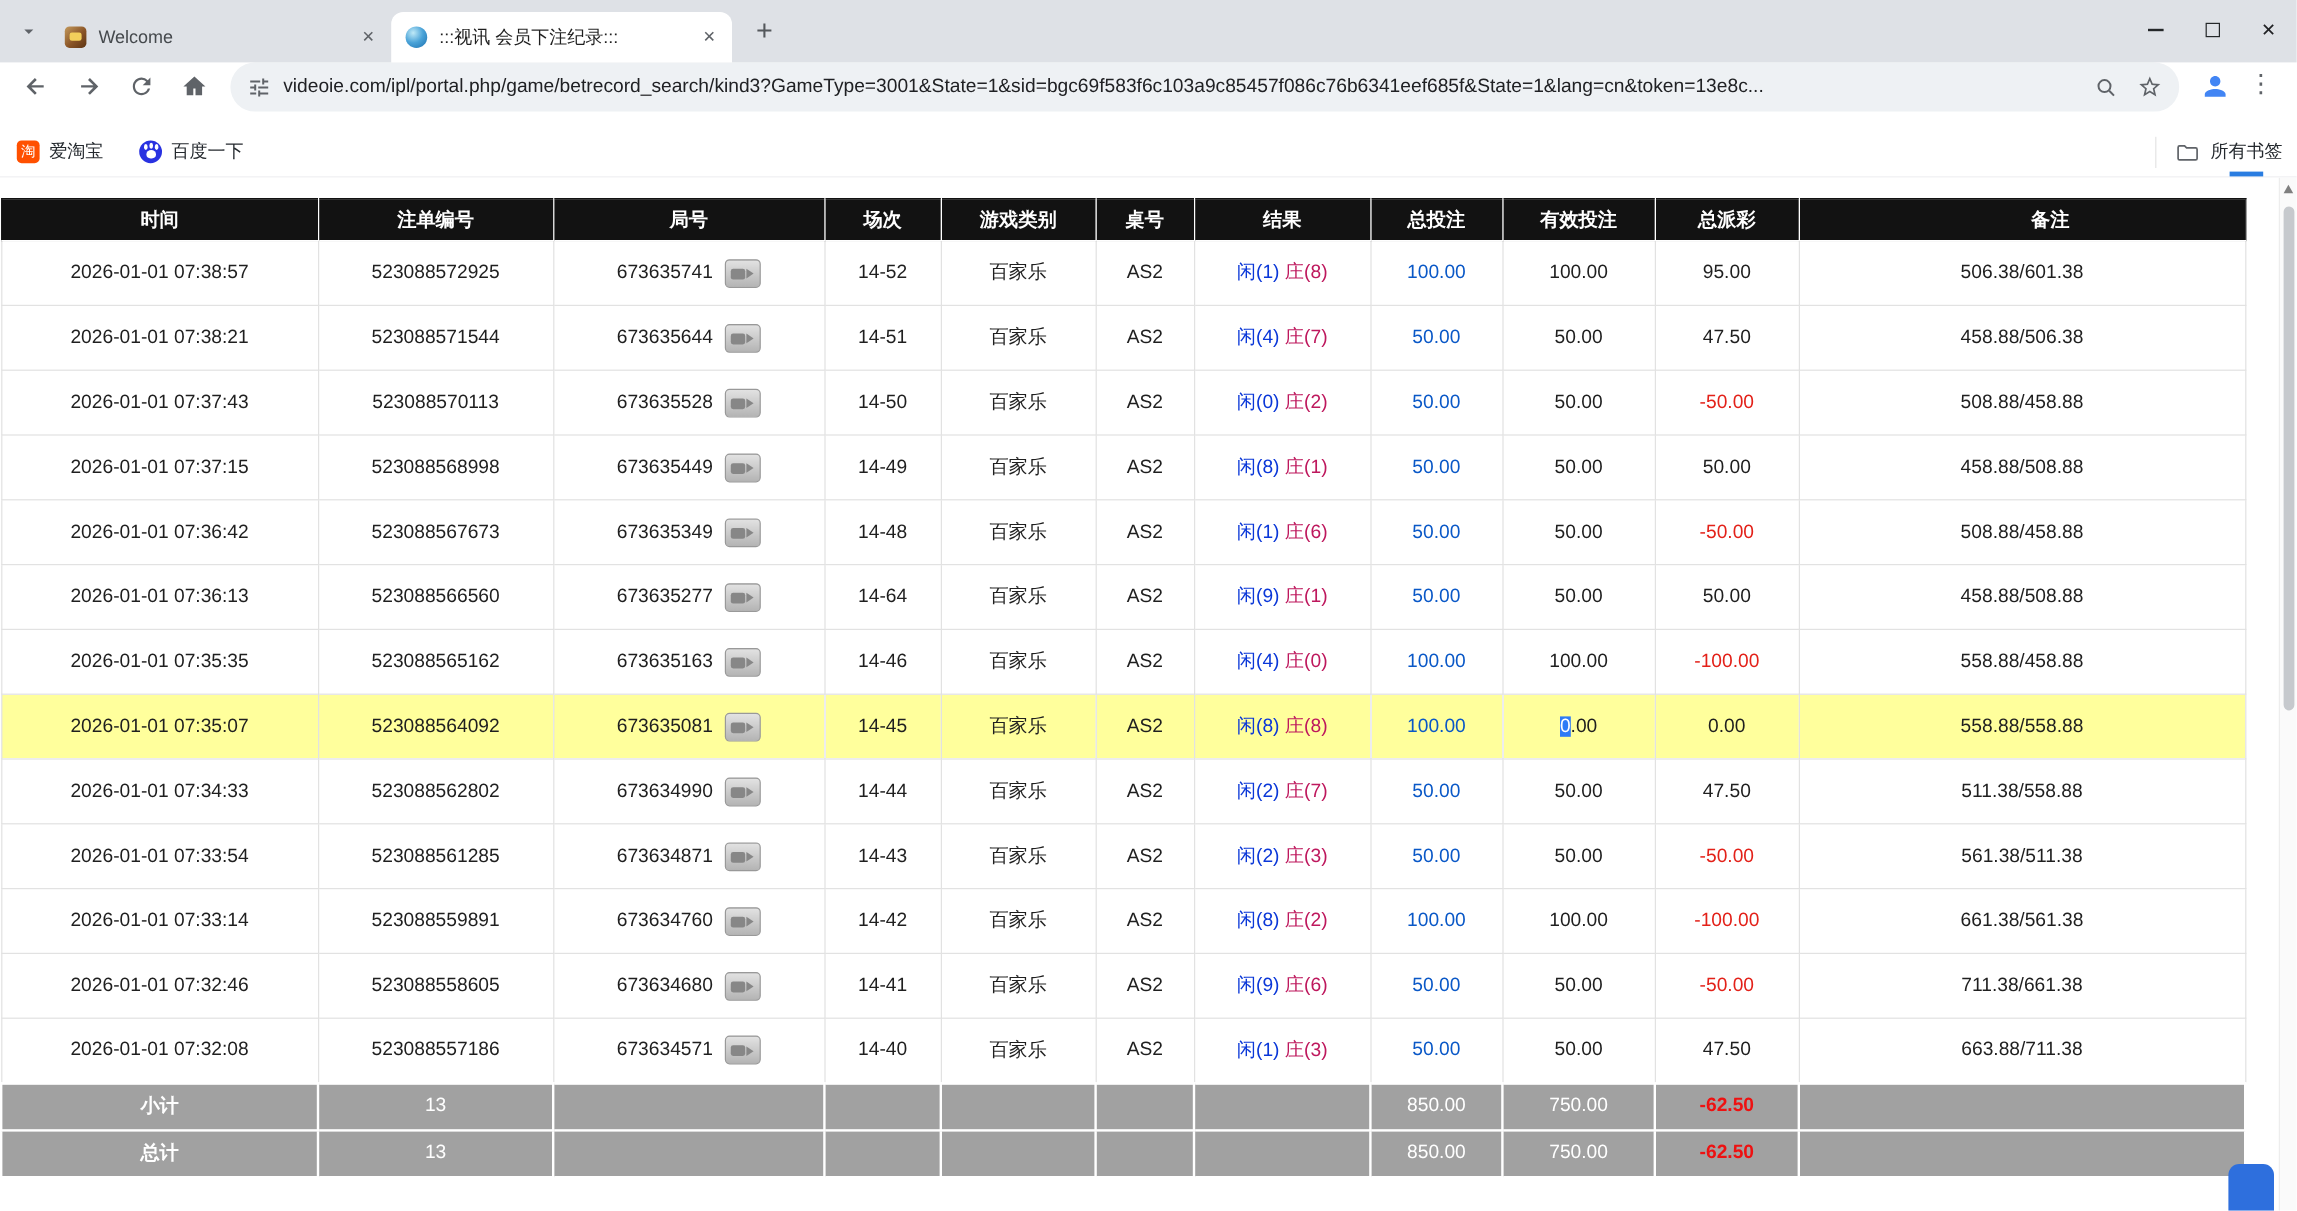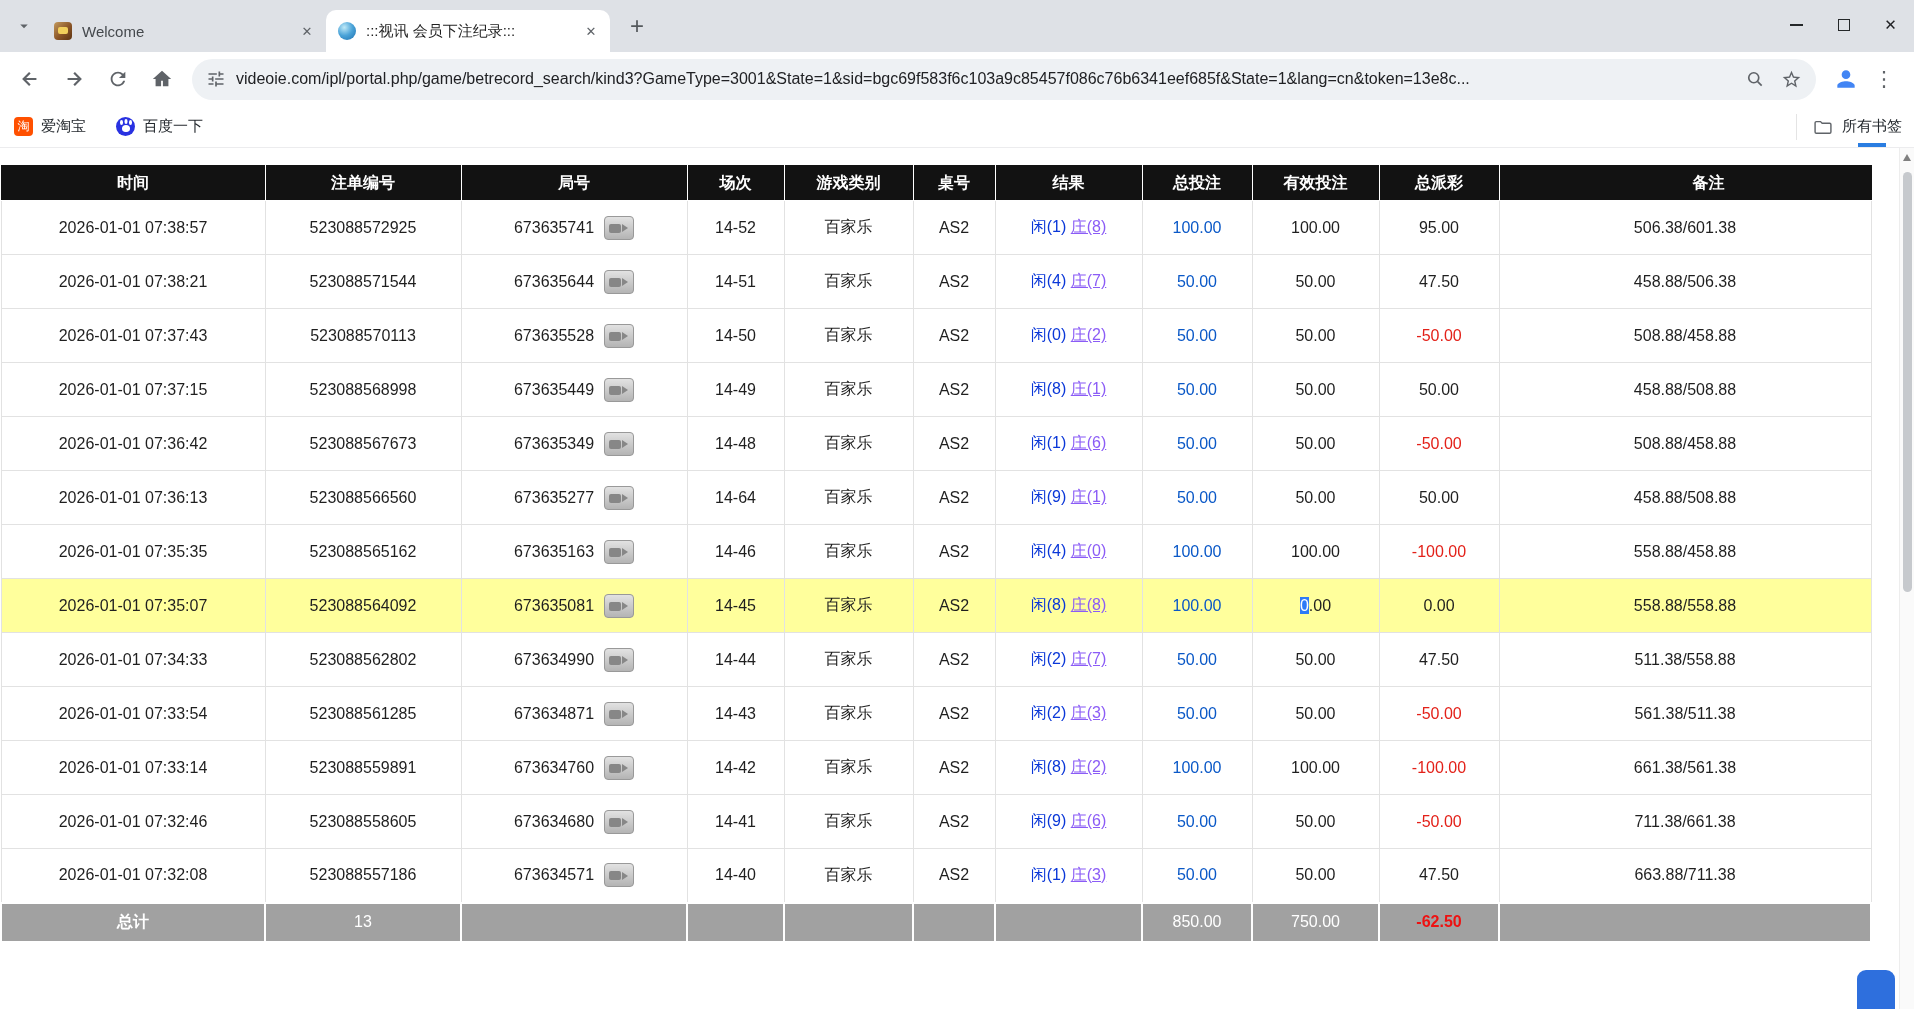--- a/index.html
+++ b/index.html
@@ -18,21 +18,21 @@
   .fav-video { border-radius:50%; background:radial-gradient(circle at 35% 30%, #bfe9f7 0%, #4aa3d8 48%, #1b6fae 100%); }
   .tab-title { white-space:nowrap; overflow:hidden; text-overflow:ellipsis; flex:1; }
   .tab-close { width:22px; height:22px; border-radius:50%; display:flex; align-items:center; justify-content:center; font-size:13px; color:#5f6368; margin-left:8px; flex:0 0 auto; cursor:pointer; }
   .new-tab-btn { align-self:center; width:34px; height:34px; border:none; background:transparent; font-size:24px; color:#54585c; margin-left:10px; border-radius:50%; line-height:30px; cursor:pointer; }
   .win-controls { position:absolute; right:0; top:0; height:50px; display:flex; }
   .win-btn { width:47px; height:100%; display:flex; align-items:center; justify-content:center; color:#202124; font-size:15px; cursor:pointer; }
   .min-glyph { width:13px; height:0; border-top:2px solid #242729; display:block; }
   .max-glyph { width:12px; height:12px; border:1.6px solid #242729; display:block; }
 
   
-  .toolbar { height:54px; background:#fff; display:flex; align-items:center; padding:0 12px 0 8px; flex:0 0 auto; }
+  .toolbar { height:54px; background:#fff; display:flex; align-items:flex-start; padding:0 12px 0 8px; flex:0 0 auto; }
   .nav-btn { width:40px; height:40px; border-radius:50%; display:flex; align-items:center; justify-content:center; border:none; background:transparent; margin:0 2px; cursor:pointer; }
   .nav-btn svg { width:22px; height:22px; }
   .omnibox { flex:1; height:41px; background:#eef1f4; border-radius:21px; display:flex; align-items:center; padding:0 14px; margin:0 10px 0 8px; min-width:0; cursor:text; }
   .url-text { flex:1; font-size:16px; color:#202124; white-space:nowrap; overflow:hidden; margin-left:10px; }
   .omni-right { display:flex; align-items:center; gap:16px; margin-left:12px; }
   .icon-btn { border:none; background:transparent; display:flex; align-items:center; justify-content:center; cursor:pointer; }
   .menu-btn { width:36px; height:36px; font-size:21px; color:#5f6368; border:none; background:transparent; cursor:pointer; }
 
   
   .bookmarks { height:42px; background:#fff; display:flex; align-items:center; padding:0 14px; flex:0 0 auto; position:relative; border-bottom:1px solid #ececee; }
@@ -46,21 +46,21 @@
 
   
   .content { position:relative; flex:1; background:#fff; overflow:hidden; }
   table.bet { position:absolute; left:0; top:17px; width:1870px; border-collapse:collapse; table-layout:fixed; font-size:16px; color:#1f1f1f; }
   table.bet thead th { background:#121212; color:#fff; font-weight:bold; font-size:16px; height:35px; border:1px solid #fff; border-top:1px solid #121212; text-align:center; }
   table.bet thead th:first-child { border-left:1px solid #121212; }
   table.bet thead th:last-child { border-right:1px solid #121212;padding-left:47px; }
   table.bet tbody td { height:54px; border:1px solid #e2e2e2; text-align:center; background:#fff; padding:0 6px; overflow:hidden; }
   table.bet tbody tr.hl td { background:#ffff9c; }
   .xian { color:#0a37d8; }
-  .zhuang { color:#8b5cf6;text-decoration:underline; }
+  .zhuang { color:#be185d; }
   .bet-link { color:#0a58c7; cursor:pointer; }
   td.neg, .f-neg { color:#e32119; }
   .sel { background:#2e7bf6; color:#fff; }
   .round-no { vertical-align:middle; }
   .vid-icon { display:inline-block; width:30px; height:24px; background:linear-gradient(#e2e2e2,#b4b4b4); border:1px solid #999; border-radius:4px; vertical-align:middle; margin-left:10px; position:relative; cursor:pointer; }
   .vid-cam { position:absolute; left:4px; top:7px; width:12px; height:9px; background:#878787; border-radius:2px; }
   .vid-cam::after { content:''; position:absolute; left:13px; top:0.5px; border-left:6px solid #878787; border-top:4px solid transparent; border-bottom:4px solid transparent; }
   table.bet tfoot td { height:39px; background:#a1a1a1; color:#fff; border:2px solid #fff; text-align:center; font-size:16px; }
   table.bet tfoot td.f-label { font-weight:bold; }
   table.bet tfoot td.f-neg { color:#ee1111; font-weight:bold; background:#a1a1a1; }
@@ -370,32 +370,45 @@
             <td>AS2</td>
             <td><span class="xian">闲(1)</span> <span class="zhuang">庄(3)</span></td>
             <td><span class="bet-link">50.00</span></td>
             <td>50.00</td>
             <td>47.50</td>
             <td>663.88/711.38</td>
           </tr>
         </tbody>
       <tfoot>
         <tr>
-          <td class="f-label">总计</td>
+          <td class="f-label">小计</td>
           <td>13</td>
           <td></td>
           <td></td>
           <td></td>
           <td></td>
           <td></td>
           <td>850.00</td>
           <td>750.00</td>
           <td class="f-neg">-62.50</td>
           <td></td>
         </tr>
+        <tr>
+          <td class="f-label">总计</td>
+          <td>13</td>
+          <td></td>
+          <td></td>
+          <td></td>
+          <td></td>
+          <td></td>
+          <td>850.00</td>
+          <td>750.00</td>
+          <td class="f-neg">-62.50</td>
+          <td></td>
+        </tr>
       </tfoot>
     </table>
 
     <div class="scrollbar">
       <span class="sb-up"></span>
       <span class="sb-thumb"></span>
     </div>
     <div class="fab"></div>
   </div>
 </div>

